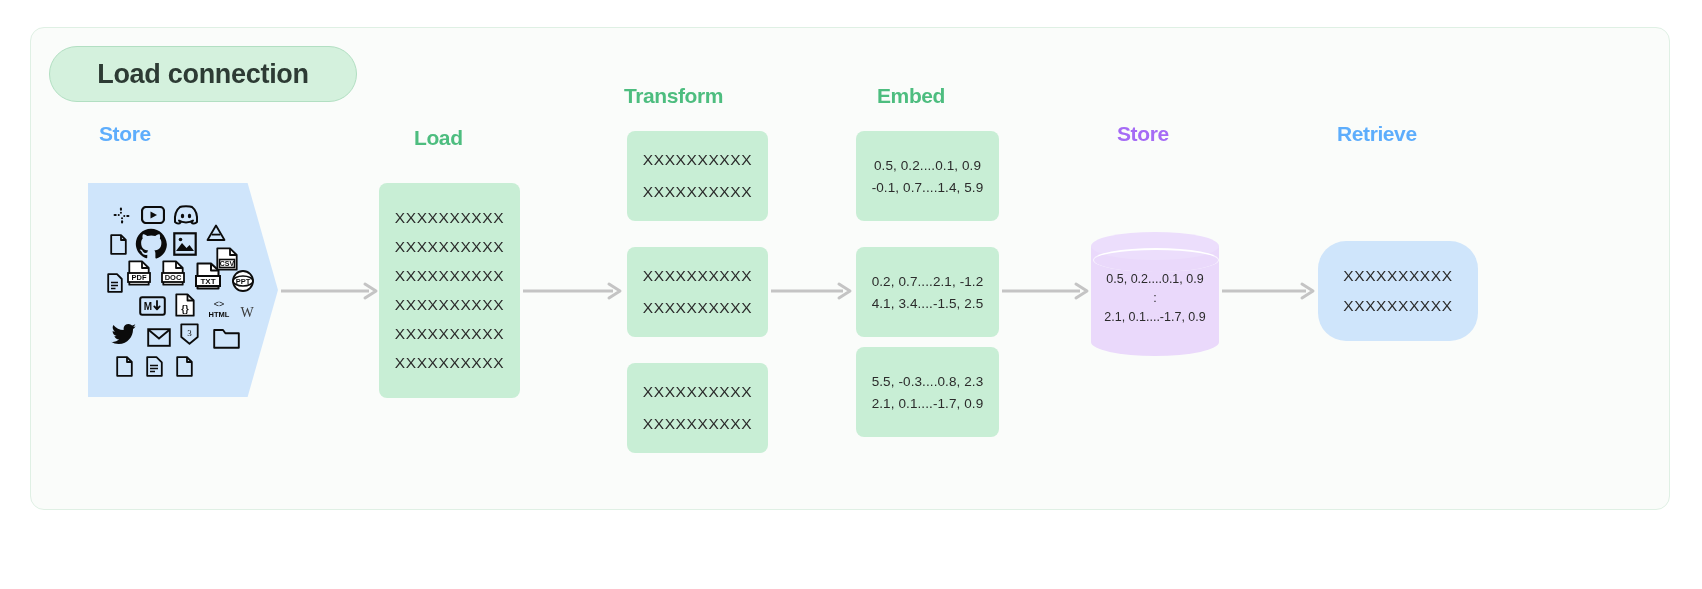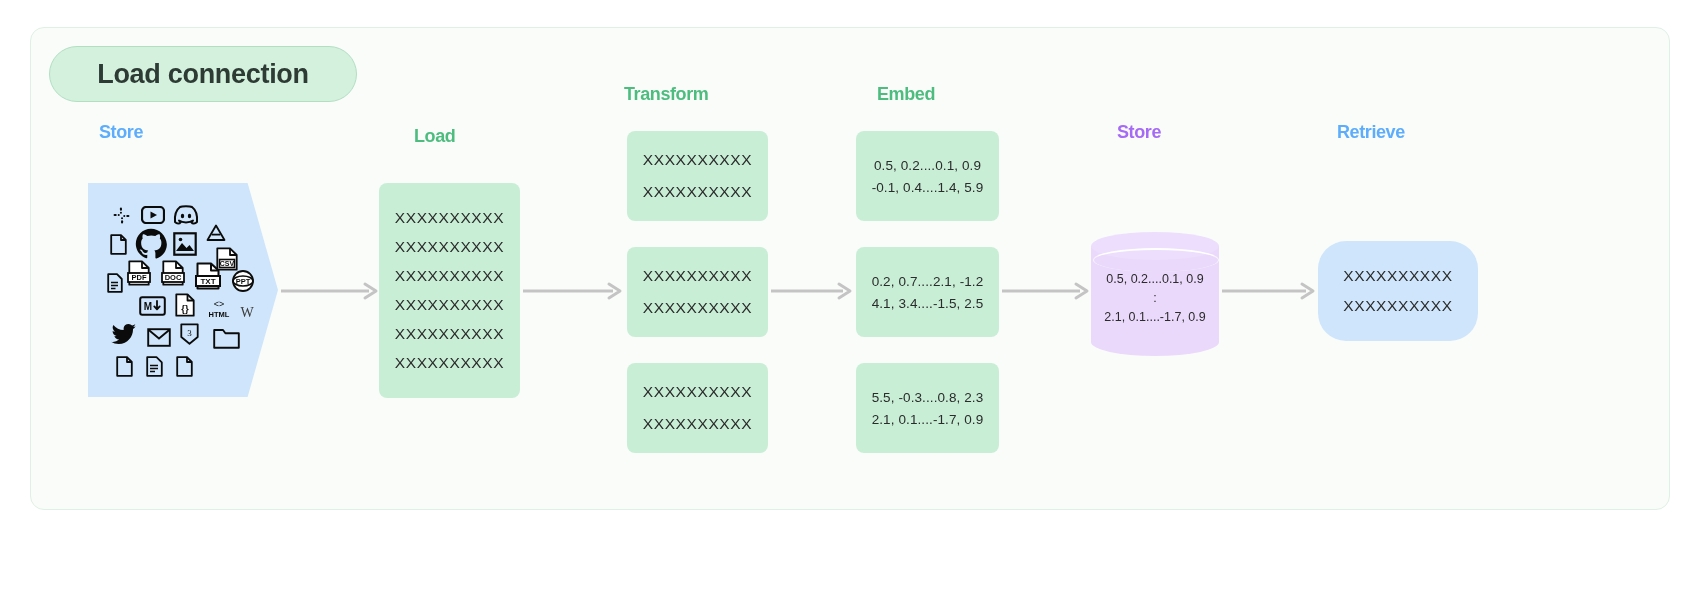--- a/index.html
+++ b/index.html
@@ -42,21 +42,21 @@
     align-items: center;
     justify-content: center;
     color: #2d3b34;
     font-size: 27px;
     font-weight: bold;
     letter-spacing: -0.3px;
   }
   
   .heading {
     position: absolute;
-    font-size: 18px;
+    font-size: 21px;
     font-weight: bold;
     letter-spacing: -0.4px;
     white-space: nowrap;
   }
   .h-source   { left: 99px;  top: 122px; color: #5dadfc; }
   .h-load     { left: 414px; top: 126px; color: #4dbd7f; }
   .h-transform{ left: 624px; top: 84px;  color: #4dbd7f; }
   .h-embed    { left: 877px; top: 84px;  color: #4dbd7f; }
   .h-store    { left: 1117px;top: 122px; color: #a56bf5; }
   .h-retrieve { left: 1337px;top: 122px; color: #5dadfc; }
@@ -113,21 +113,21 @@
   .tbox { width: 141px; height: 90px; gap: 14px; }
   .tbox .row { font-size: 15.5px; letter-spacing: 0.6px; }
   .tbox-1 { left: 627px; top: 131px; }
   .tbox-2 { left: 627px; top: 247px; }
   .tbox-3 { left: 627px; top: 363px; }
 
   .ebox { width: 143px; height: 90px; gap: 7px; }
   .ebox .row { font-size: 13.5px; letter-spacing: 0.1px; }
   .ebox-1 { left: 856px; top: 131px; }
   .ebox-2 { left: 856px; top: 247px; }
-  .ebox-3 { left: 856px; top: 363px; align-items: center; }
+  .ebox-3 { left: 856px; top: 347px; align-items: center; }
 
   
   .cylinder-wrap {
     position: absolute;
     left: 1091px;
     top: 232px;
     width: 128px;
     height: 124px;
   }
   .cyl-body {
@@ -397,21 +397,21 @@
     <div class="row">XXXXXXXXXX</div>
     <div class="row">XXXXXXXXXX</div>
   </div>
   <div class="gbox tbox tbox-3">
     <div class="row">XXXXXXXXXX</div>
     <div class="row">XXXXXXXXXX</div>
   </div>
 
   <div class="gbox ebox ebox-1">
     <div class="row">0.5, 0.2....0.1, 0.9</div>
-    <div class="row">-0.1, 0.4....1.4, 5.9</div>
+    <div class="row">-0.1, 0.7....1.4, 5.9</div>
   </div>
   <div class="gbox ebox ebox-2">
     <div class="row">0.2, 0.7....2.1, -1.2</div>
     <div class="row">4.1, 3.4....-1.5, 2.5</div>
   </div>
   <div class="gbox ebox ebox-3">
     <div class="row">5.5, -0.3....0.8, 2.3</div>
     <div class="row">2.1, 0.1....-1.7, 0.9</div>
   </div>
 

